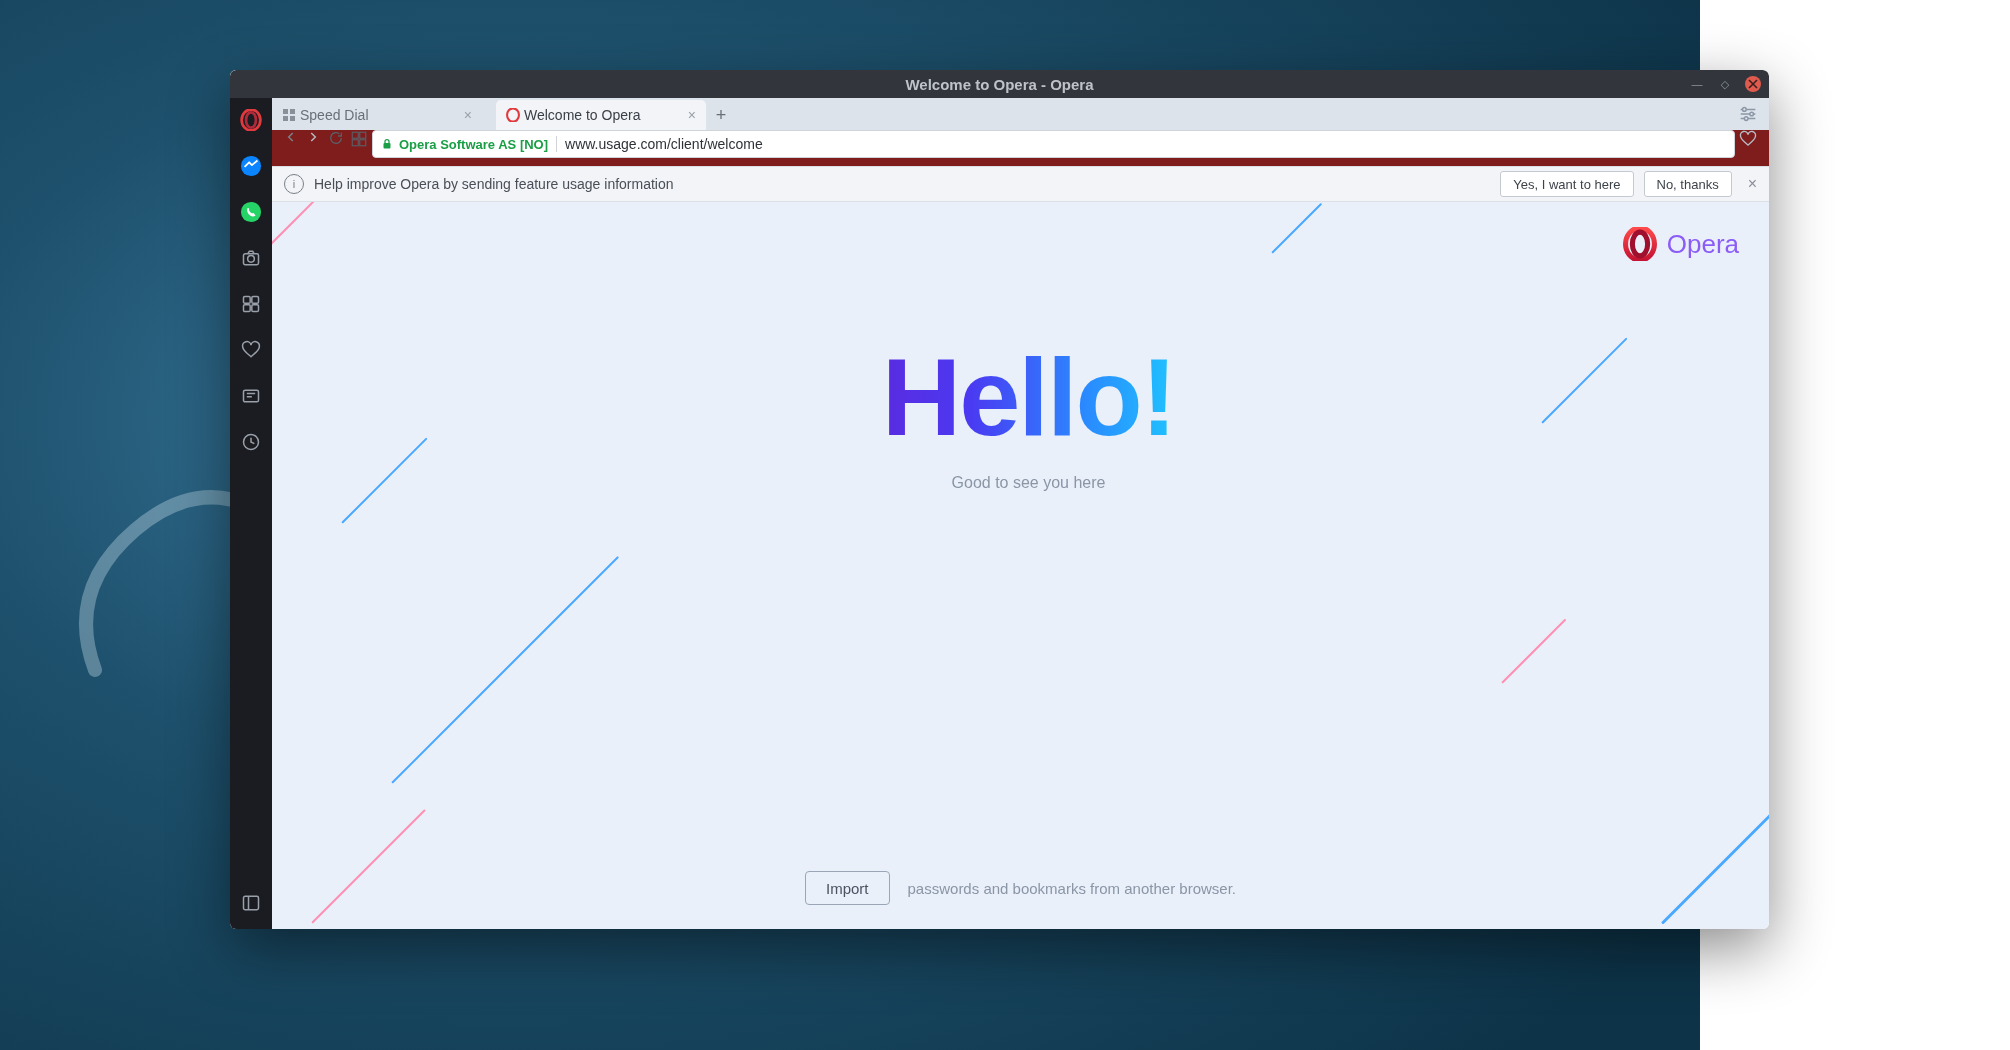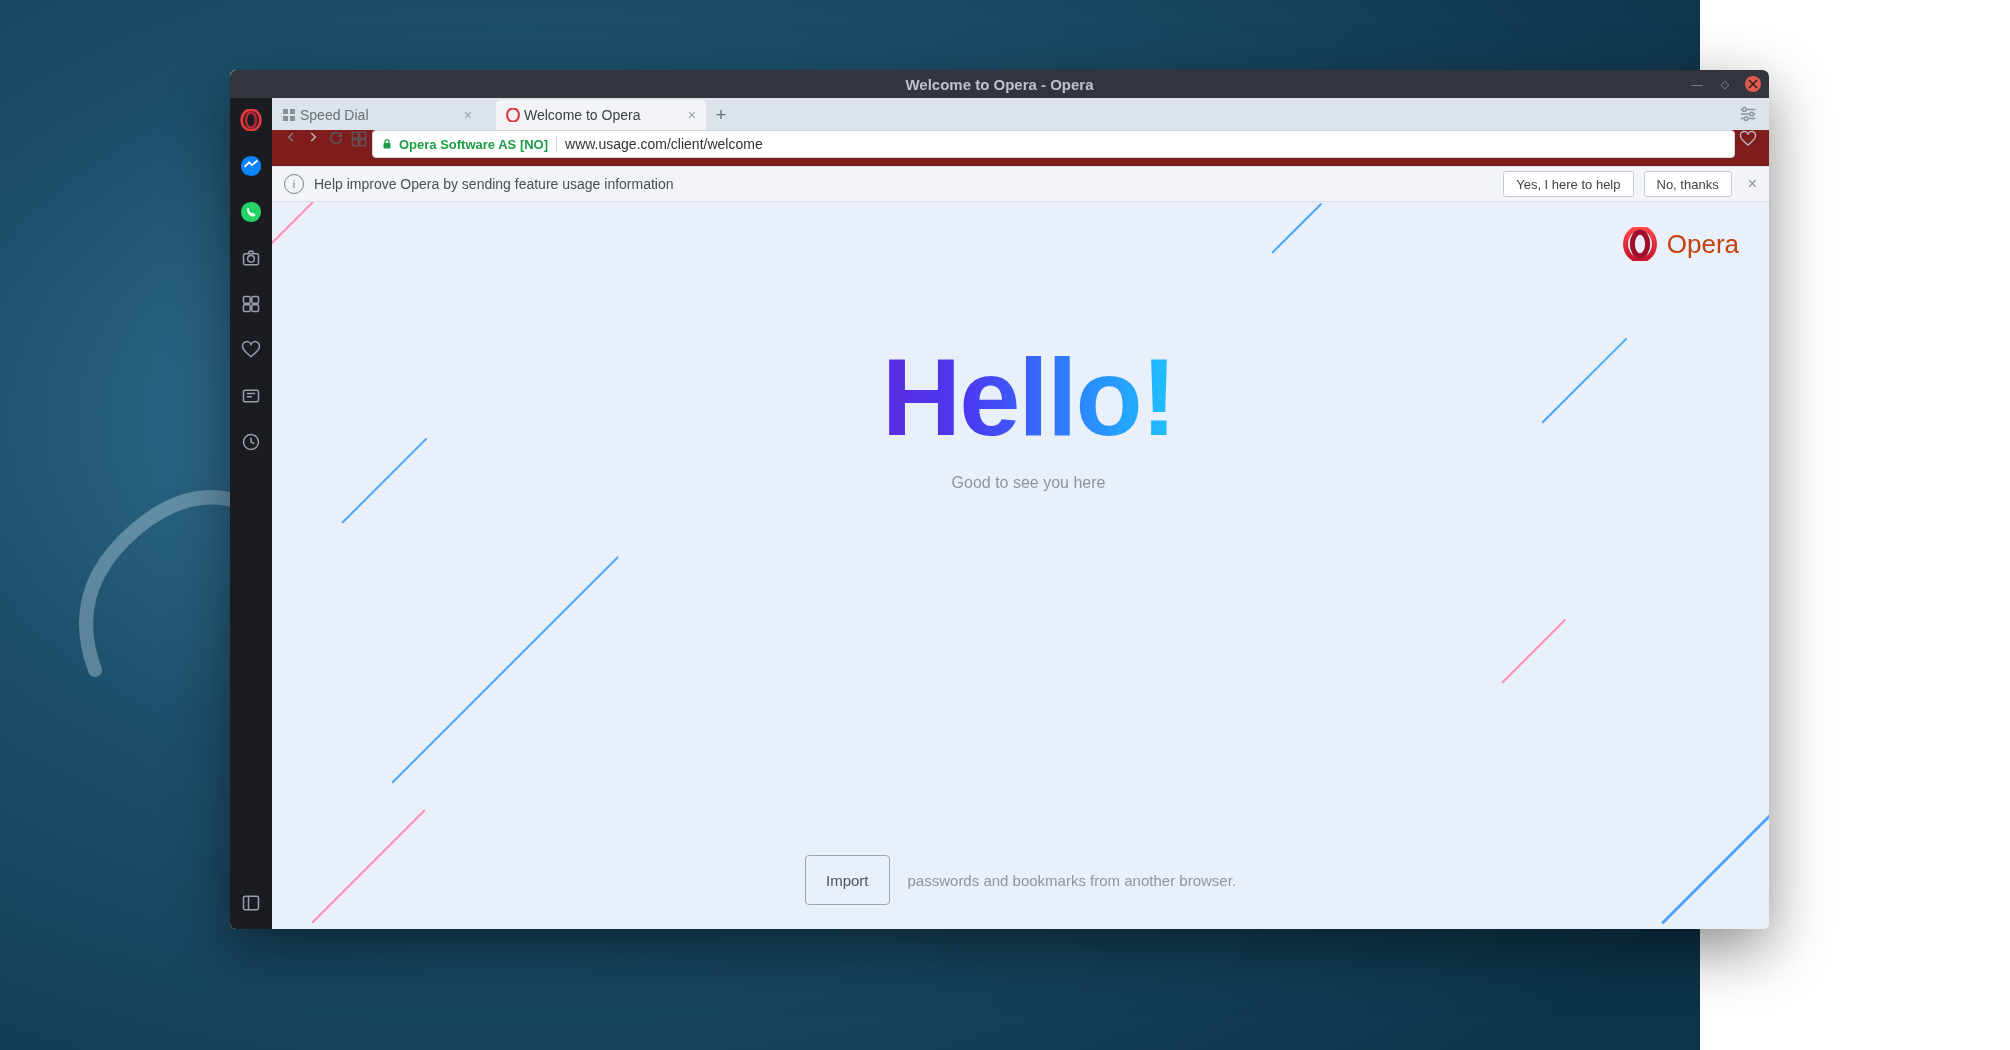--- a/index.html
+++ b/index.html
@@ -76,41 +76,41 @@
     height:24px;padding:0 12px;border:1px solid #c4cad1;background:#fff;border-radius:3px;
     font-size:13px;color:#3e434a;display:flex;align-items:center;cursor:pointer;
   }
   .info-x{color:#8a8f97;font-size:16px;cursor:pointer;margin-left:6px;}
   
   .page{flex:1;background:#eaf0fa;position:relative;overflow:hidden;}
   .line{position:absolute;height:2px;border-radius:2px;transform:rotate(-45deg);transform-origin:left center;}
   .l-blue{background:#4aa8ff;}
   .l-pink{background:#ff8fb3;}
   .opera-brand{position:absolute;right:30px;top:25px;display:flex;align-items:center;gap:10px;}
-  .opera-brand span{font-size:26px;color:#c2410c;}
+  .opera-brand span{font-size:26px;color:#8b5cf6;}
   .center-wrap{
     position:absolute;left:0;right:0;top:140px;display:flex;flex-direction:column;align-items:center;gap:22px;padding-left:16px;
   }
   .hello{
     font-size:110px;font-weight:700;letter-spacing:-2px;line-height:1;
     background:linear-gradient(90deg,#5a2be0 0%,#4a3af2 30%,#2a8bff 70%,#1fc3ff 100%);
     -webkit-background-clip:text;background-clip:text;color:transparent;
   }
   .subtitle{font-size:16px;color:#8a95a6;}
   .start-btn{
     margin-top:18px;height:48px;padding:0 40px;border:1.5px solid #9eb7ff;border-radius:5px;
     background:rgba(255,255,255,.35);color:#5564e6;font-size:14px;font-weight:600;letter-spacing:2px;
     display:flex;align-items:center;cursor:pointer;
   }
   .import-row{
     position:absolute;left:0;right:0;bottom:24px;display:flex;align-items:center;justify-content:center;gap:18px;
     font-size:15px;color:#8a95a6;
   }
   .import-btn{
-    height:32px;padding:8px 20px;border:1.5px solid #9aa6b6;border-radius:4px;color:#4a5360;background:transparent;
+    height:32px;padding:0 20px;border:1.5px solid #9aa6b6;border-radius:4px;color:#4a5360;background:transparent;
     display:flex;align-items:center;font-size:15px;cursor:pointer;
   }
   svg{display:block;}
 </style>
 </head>
 <body>
 
 <div class="desktop">
 
   <svg class="swirl" viewBox="0 0 260 260">
@@ -273,21 +273,21 @@
             <svg width="18" height="18" viewBox="0 0 24 24" fill="none" stroke="#b7bcc4" stroke-width="1.8">
                 <path d="M12 20 C6 15 2 12 2 8 A5 5 0 0 1 12 6 A5 5 0 0 1 22 8 C22 12 18 15 12 20Z"></path>
               </svg>
           </span>
         </div>
 
         <div class="infobar">
           <span class="info-i">i</span>
           <span>Help improve Opera by sending feature usage information</span>
           <span class="spacer"></span>
-          <span class="pill-btn">Yes, I here to help</span>
+          <span class="pill-btn">Yes, I want to here</span>
           <span class="pill-btn">No, thanks</span>
           <span class="info-x">×</span>
         </div>
 
         <div class="page">
 
           <span class="line l-pink" style="left:-20px;top:60px;width:220px;"></span>
           <span class="line l-blue" style="left:70px;top:320px;width:120px;"></span>
           <span class="line l-blue" style="left:120px;top:580px;width:320px;"></span>
           <span class="line l-pink" style="left:40px;top:720px;width:160px;"></span>

